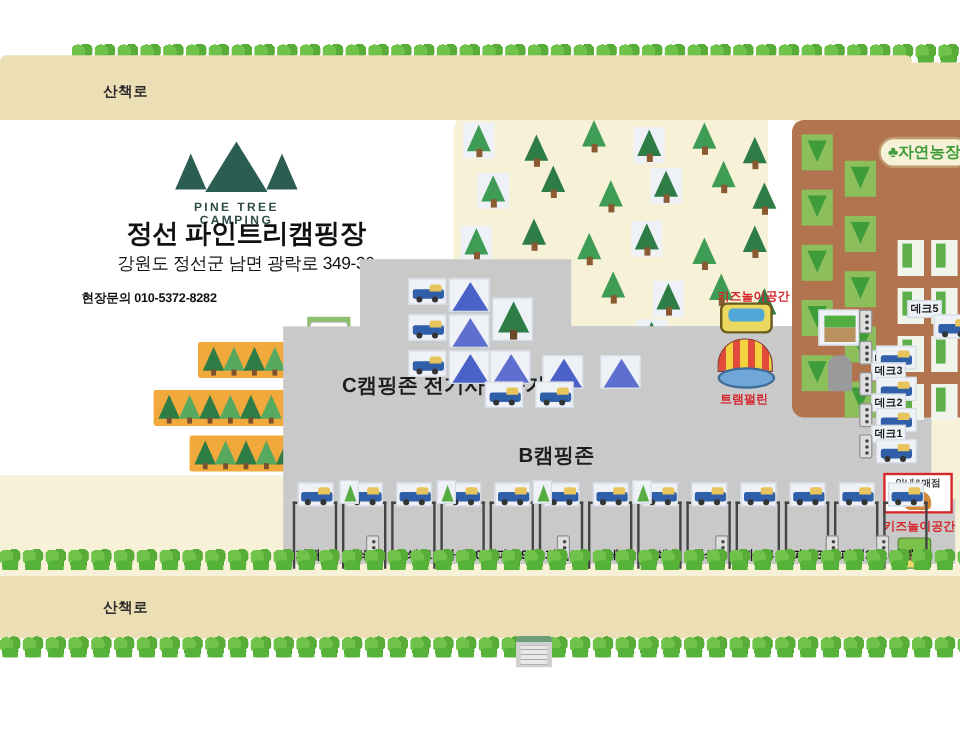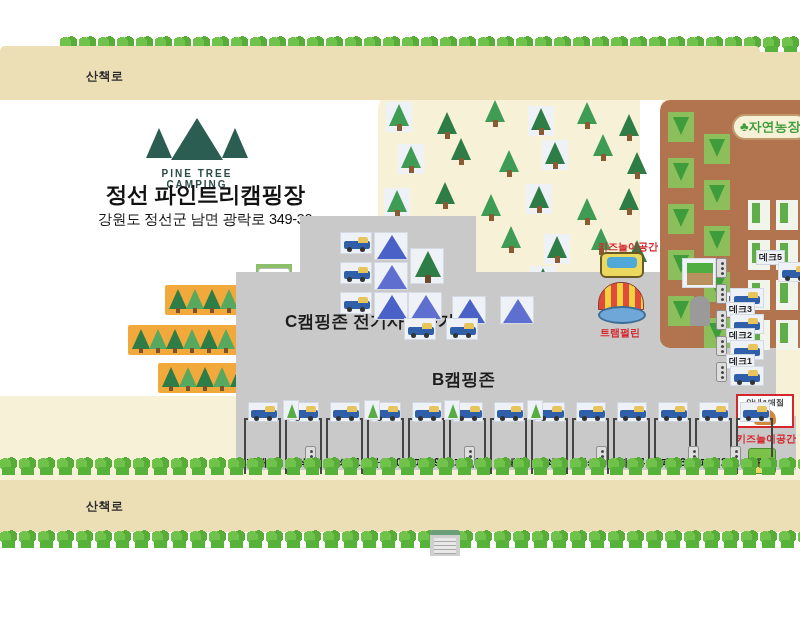--- a/index.html
+++ b/index.html
@@ -363,20 +363,21 @@
       <div class="logo-pine" style="left:14px;top:12px;"></div>
       <div class="logo-pine" style="right:14px;top:12px;"></div>
       <div class="logo-tent" style="position:absolute;left:50%;margin-left:-26px;top:2px;"></div>
     </div>
     <div class="logo-word">PINE TREE CAMPING</div>
   </div>
 
   <div class="abs title-ko">정선 파인트리캠핑장</div>
   <div class="abs addr-ko">강원도 정선군 남면 광락로 349-30</div>
   <div class="abs phone">
+    <div>현장문의 010-5372-8282</div>
   </div>
 
   <div class="abs tstrip" id="tstrip-1" style="left:165px;top:285px;width:115px;height:30px;">
       <div class="pine" style="left: 4px;"></div>
       <div class="pine light" style="left: 21px;"></div>
       <div class="pine" style="left: 38px;"></div>
       <div class="pine light" style="left: 55px;"></div>
       <div class="pine" style="left: 72px;"></div>
       <div class="pine light" style="left: 89px;"></div>
     </div>

